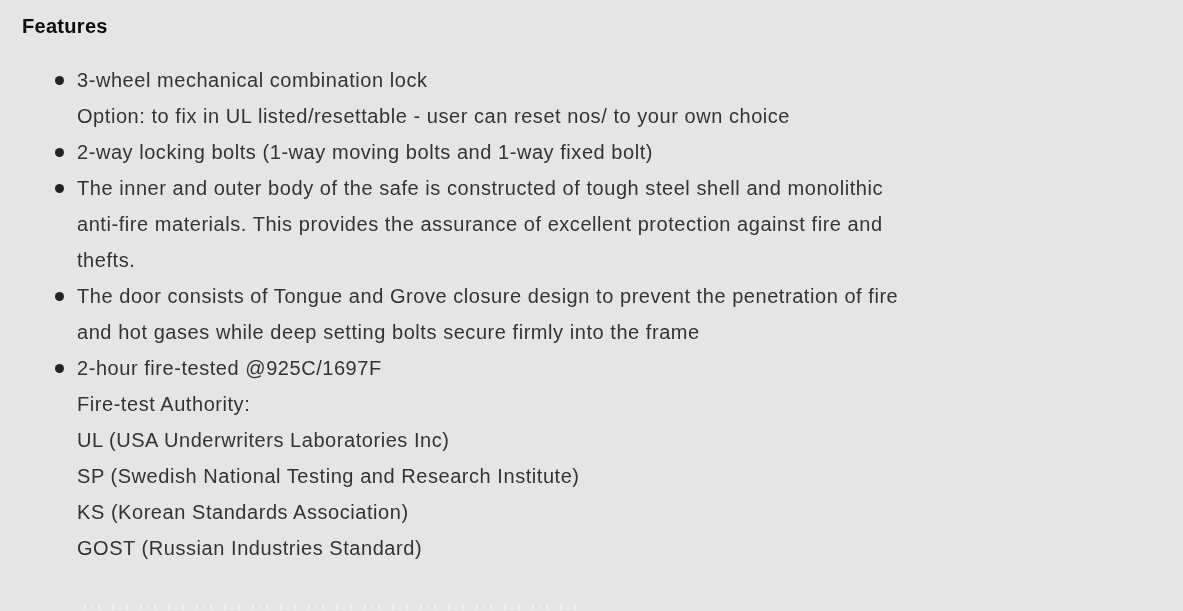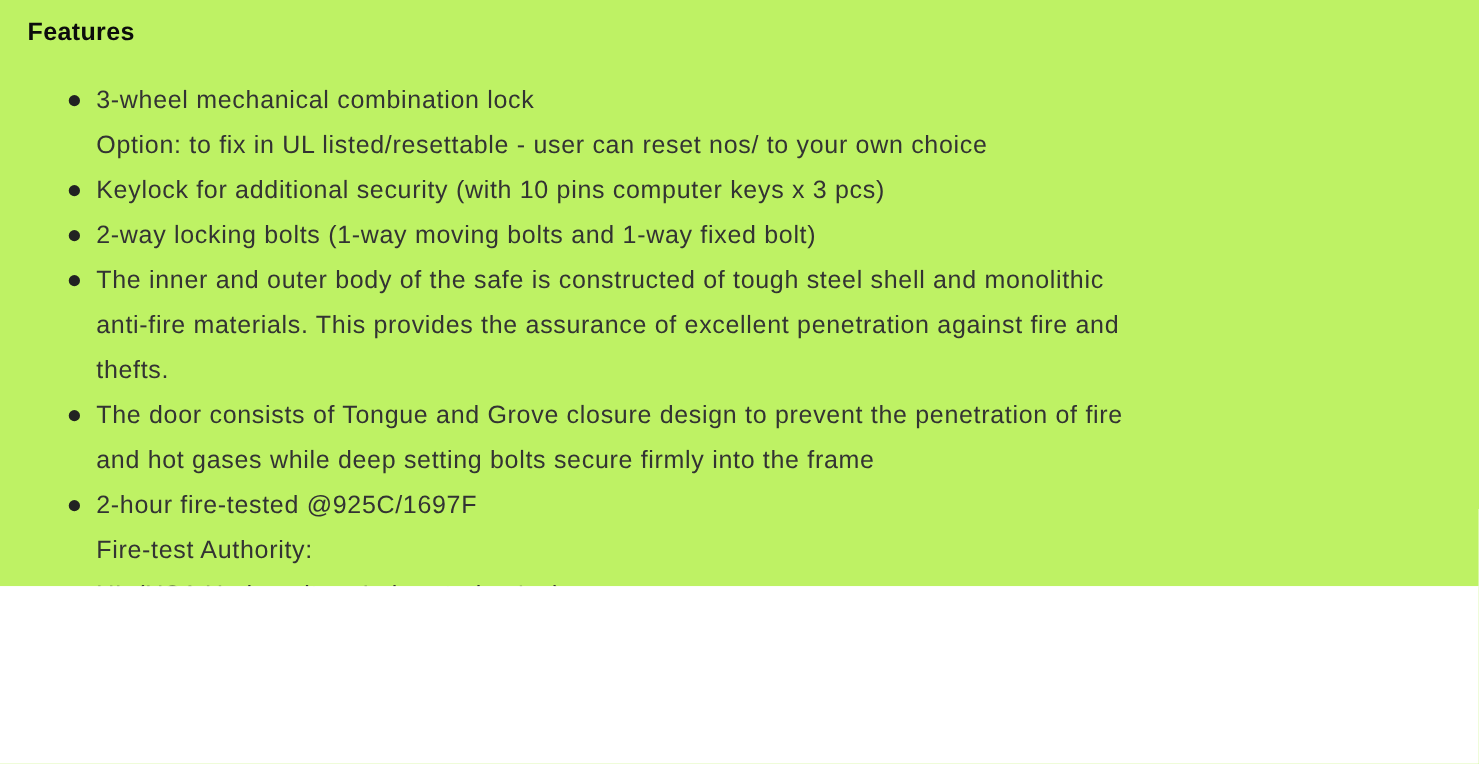--- a/index.html
+++ b/index.html
@@ -3,22 +3,22 @@
 <meta charset="utf-8">
 <style>
   html, body {
     margin: 0;
     padding: 0;
     background: #ffffff;
   }
   .page {
     position: relative;
     width: 1183px;
-    height: 469px;
-    background: #bef264;
+    height: 611px;
+    background: #e5e5e5;
     overflow: hidden;
     font-family: "Liberation Sans", "DejaVu Sans", sans-serif;
   }
   .features-heading {
     margin: 13px 0 0 22px;
     font-size: 20px;
     line-height: 26px;
     font-weight: 700;
     letter-spacing: 0.3px;
     color: #0c0c0c;
@@ -65,24 +65,23 @@
 </style>
 </head>
 <body>
 
 <div class="page">
   <h2 class="features-heading">Features</h2>
 
   <ul class="features-list">
       <li class="feature-item">3-wheel mechanical combination lock
 Option: to fix in UL listed/resettable - user can reset nos/ to your own choice</li>
-      <li class="feature-item">Keylock for additional security (with 10 pins computer keys x 3 pcs)</li>
       <li class="feature-item">2-way locking bolts (1-way moving bolts and 1-way fixed bolt)</li>
       <li class="feature-item">The inner and outer body of the safe is constructed of tough steel shell and monolithic
-anti-fire materials. This provides the assurance of excellent penetration against fire and
+anti-fire materials. This provides the assurance of excellent protection against fire and
 thefts.</li>
       <li class="feature-item">The door consists of Tongue and Grove closure design to prevent the penetration of fire
 and hot gases while deep setting bolts secure firmly into the frame</li>
       <li class="feature-item">2-hour fire-tested @925C/1697F
 Fire-test Authority:
 UL (USA Underwriters Laboratories Inc)
 SP (Swedish National Testing and Research Institute)
 KS (Korean Standards Association)
 GOST (Russian Industries Standard)</li>
     </ul>

